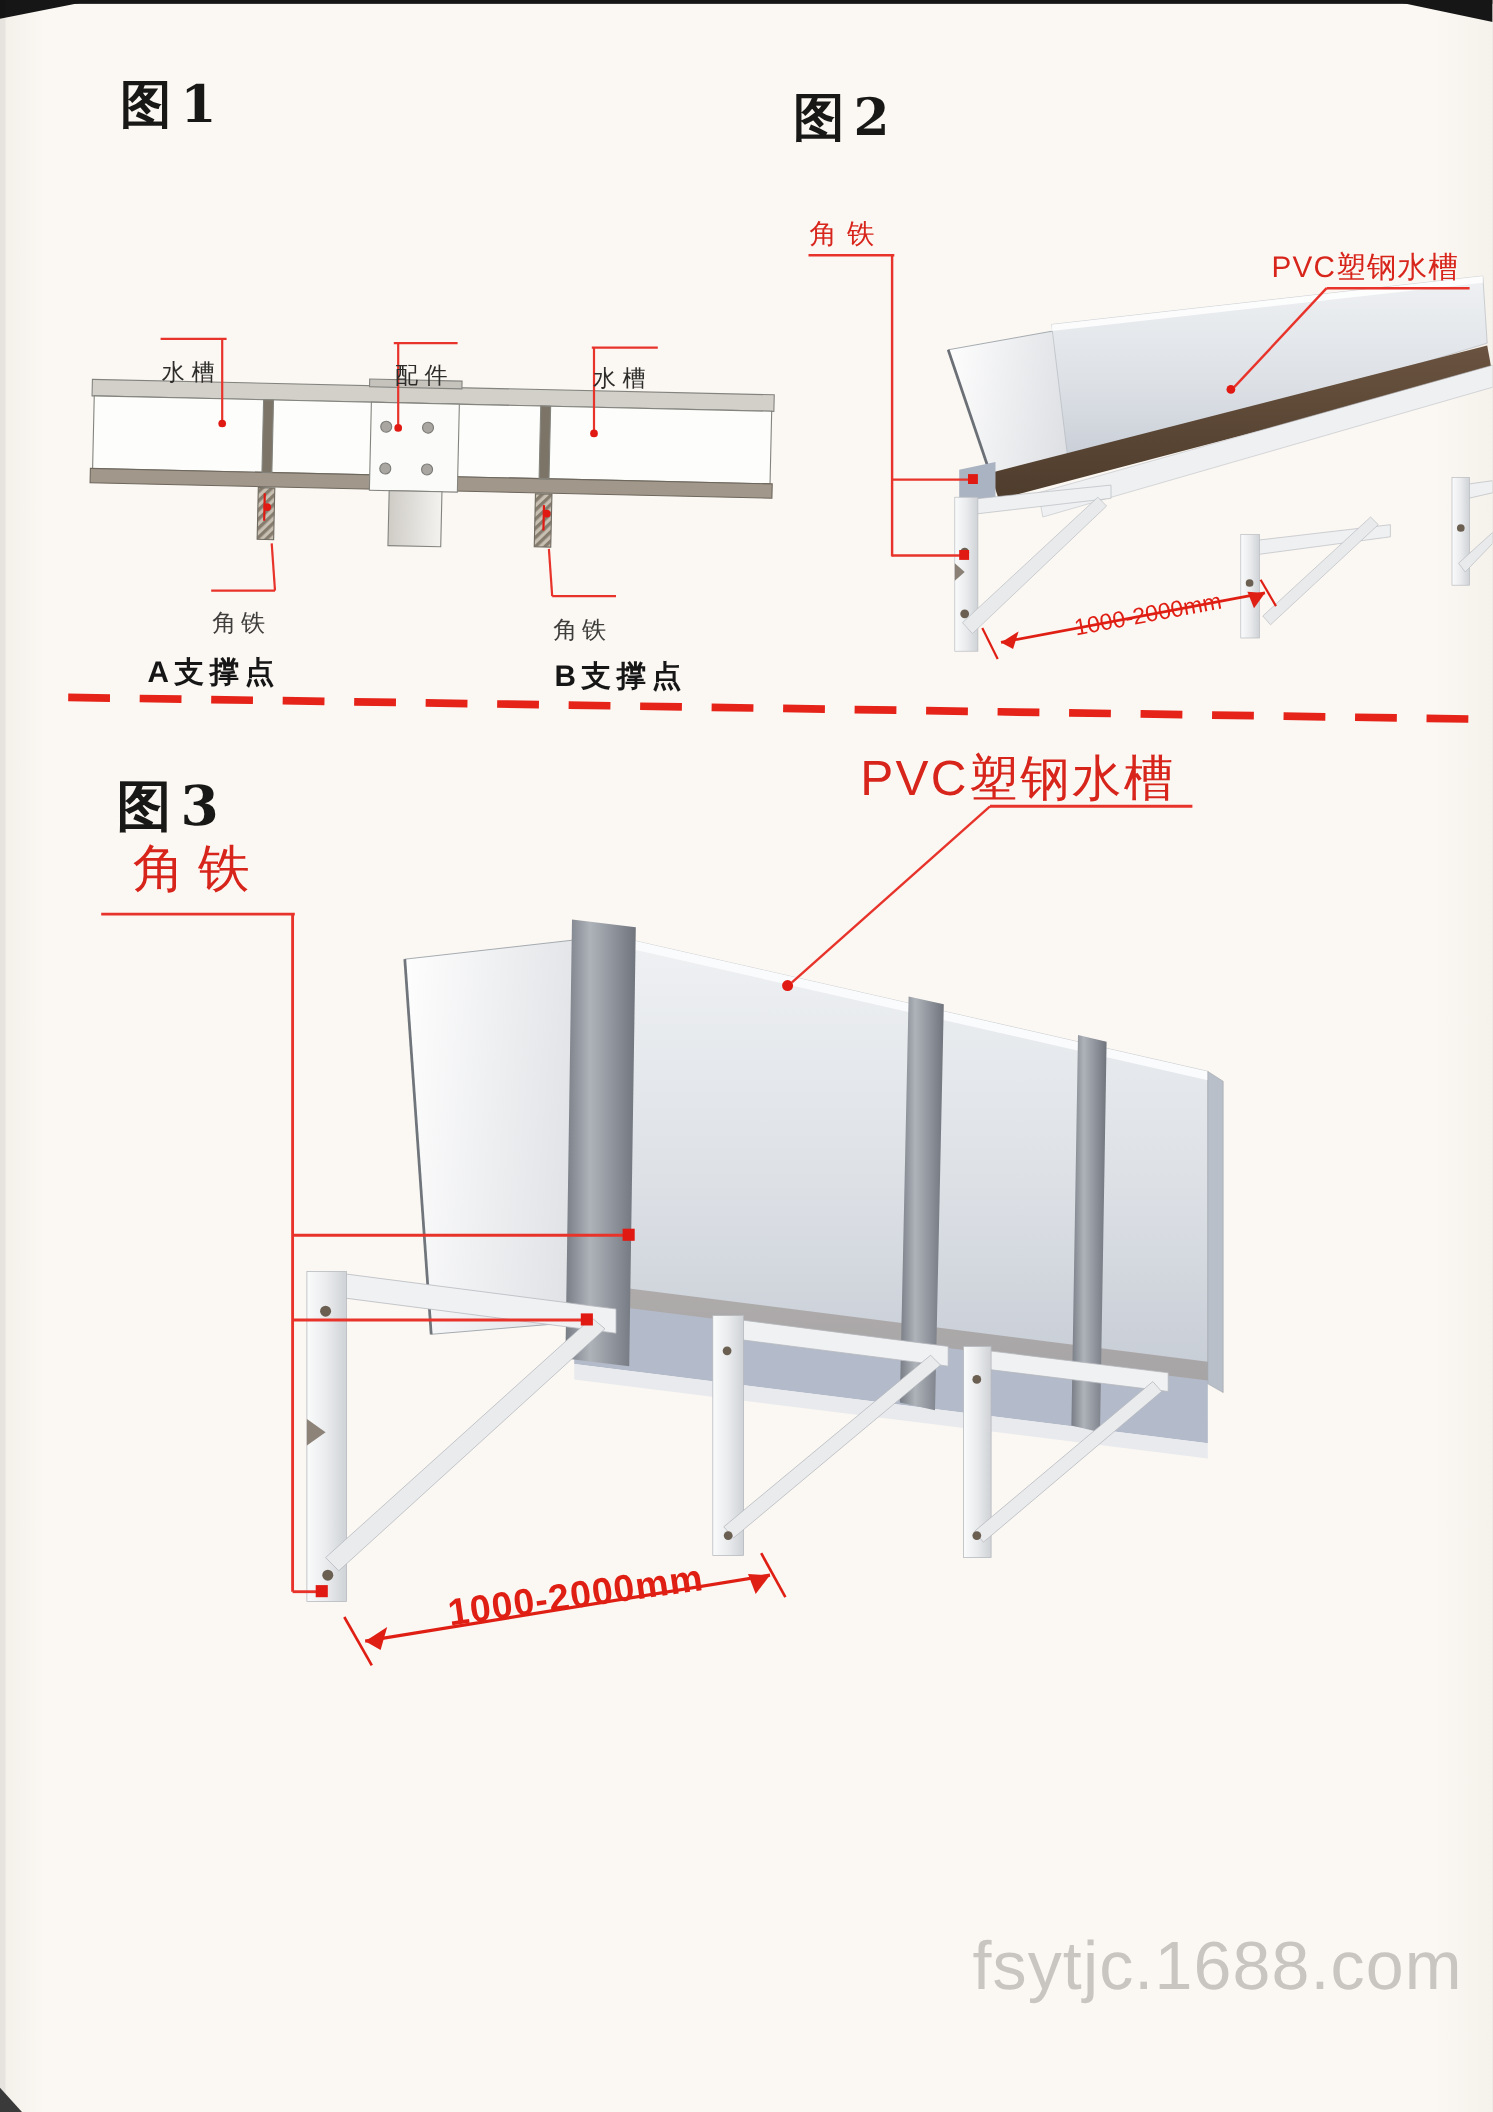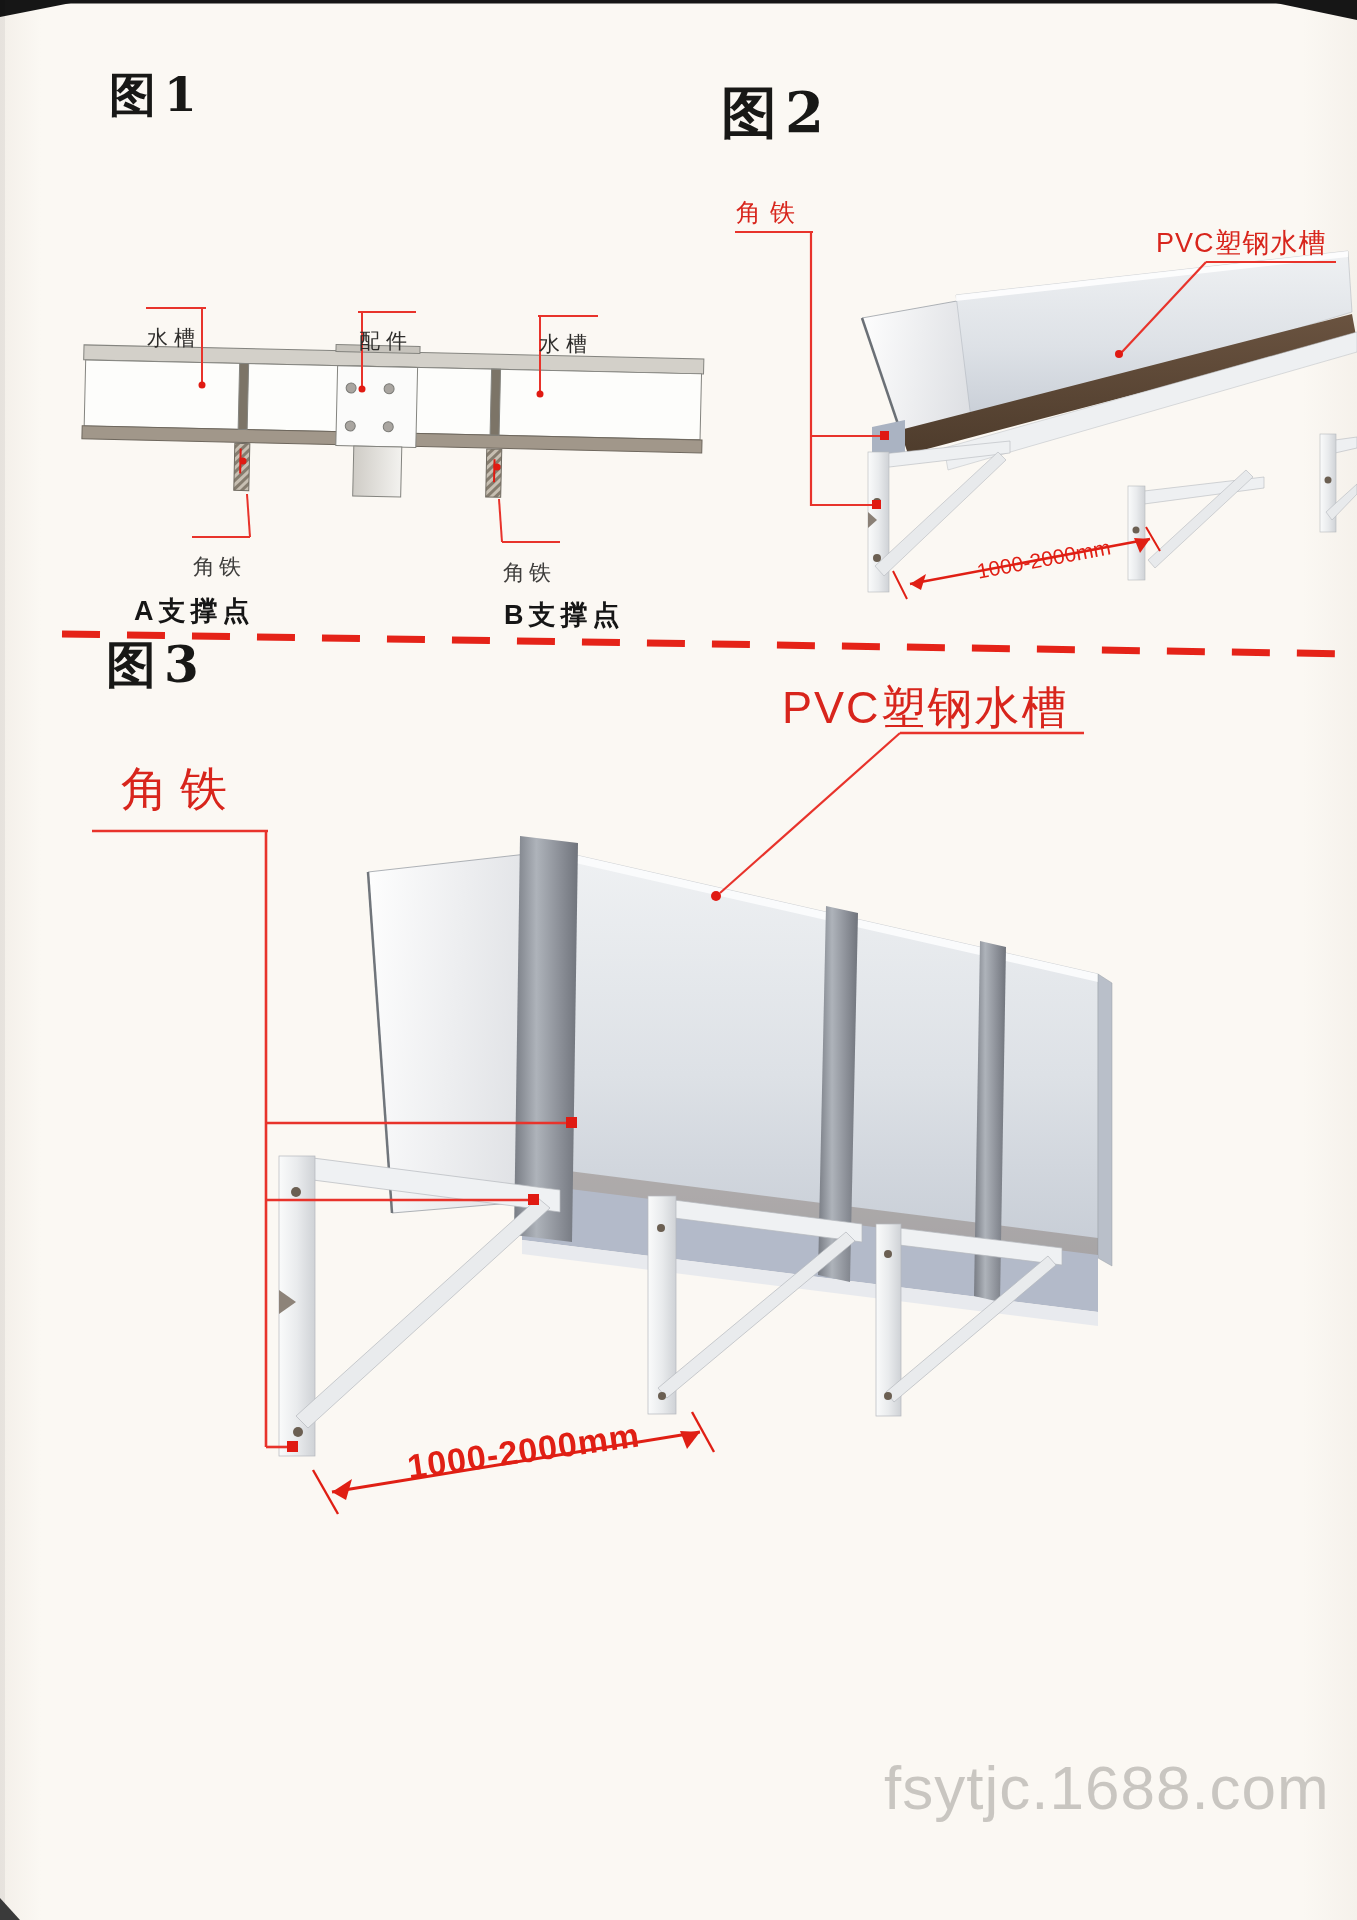--- a/index.html
+++ b/index.html
@@ -230,25 +230,25 @@
 
   <div class="abs fig-title" style="left:109px;top:64px;font-size:47px;">图1</div>
   <div class="abs lbl" style="left:147px;top:276px;font-size:21px;letter-spacing:6px;">水槽</div>
   <div class="abs lbl" style="left:359px;top:279px;font-size:21px;letter-spacing:6px;">配件</div>
   <div class="abs lbl" style="left:539px;top:282px;font-size:21px;letter-spacing:6px;">水槽</div>
   <div class="abs lbl" style="left:193px;top:504px;font-size:22px;letter-spacing:4px;color:#3f3e3c;">角铁</div>
   <div class="abs lbl" style="left:503px;top:510px;font-size:22px;letter-spacing:4px;color:#3f3e3c;">角铁</div>
   <div class="abs lbl" style="left:134px;top:545px;font-size:27px;font-weight:bold;letter-spacing:5px;color:#161616;">A支撑点</div>
   <div class="abs lbl" style="left:504px;top:549px;font-size:27px;font-weight:bold;letter-spacing:5px;color:#161616;">B支撑点</div>
 
-  <div class="abs fig-title" style="left:721px;top:76px;font-size:56px;">图2</div>
+  <div class="abs fig-title" style="left:721px;top:76px;font-size:47px;">图2</div>
   <div class="abs red" style="left:736px;top:196px;font-size:25px;letter-spacing:9px;white-space:nowrap;">角铁</div>
   <div class="abs red" style="left:1156px;top:225px;font-size:27px;letter-spacing:1px;white-space:nowrap;">PVC塑钢水槽</div>
   <div class="abs dim-text" style="left:975px;top:560px;font-size:21px;font-weight:normal;transform:rotate(-10.5deg);transform-origin:left top;">1000-2000mm</div>
 
-  <div class="abs fig-title" style="left:106px;top:632px;font-size:50px;">图3</div>
+  <div class="abs fig-title" style="left:106px;top:700px;font-size:50px;">图3</div>
   <div class="abs red" style="left:121px;top:758px;font-size:47px;letter-spacing:12px;white-space:nowrap;">角铁</div>
   <div class="abs red" style="left:782px;top:678px;font-size:45px;letter-spacing:2px;white-space:nowrap;">PVC塑钢水槽</div>
   <div class="abs dim-text" style="left:405px;top:1448px;font-size:34px;letter-spacing:1px;transform:rotate(-8deg);transform-origin:left top;">1000-2000mm</div>
 
   <div class="abs wm" style="left:884px;top:1752px;font-size:62px;letter-spacing:1px;color:rgba(168,165,160,0.6);">fsytjc.1688.com</div>
 
 </div>
 
 </body></html>

